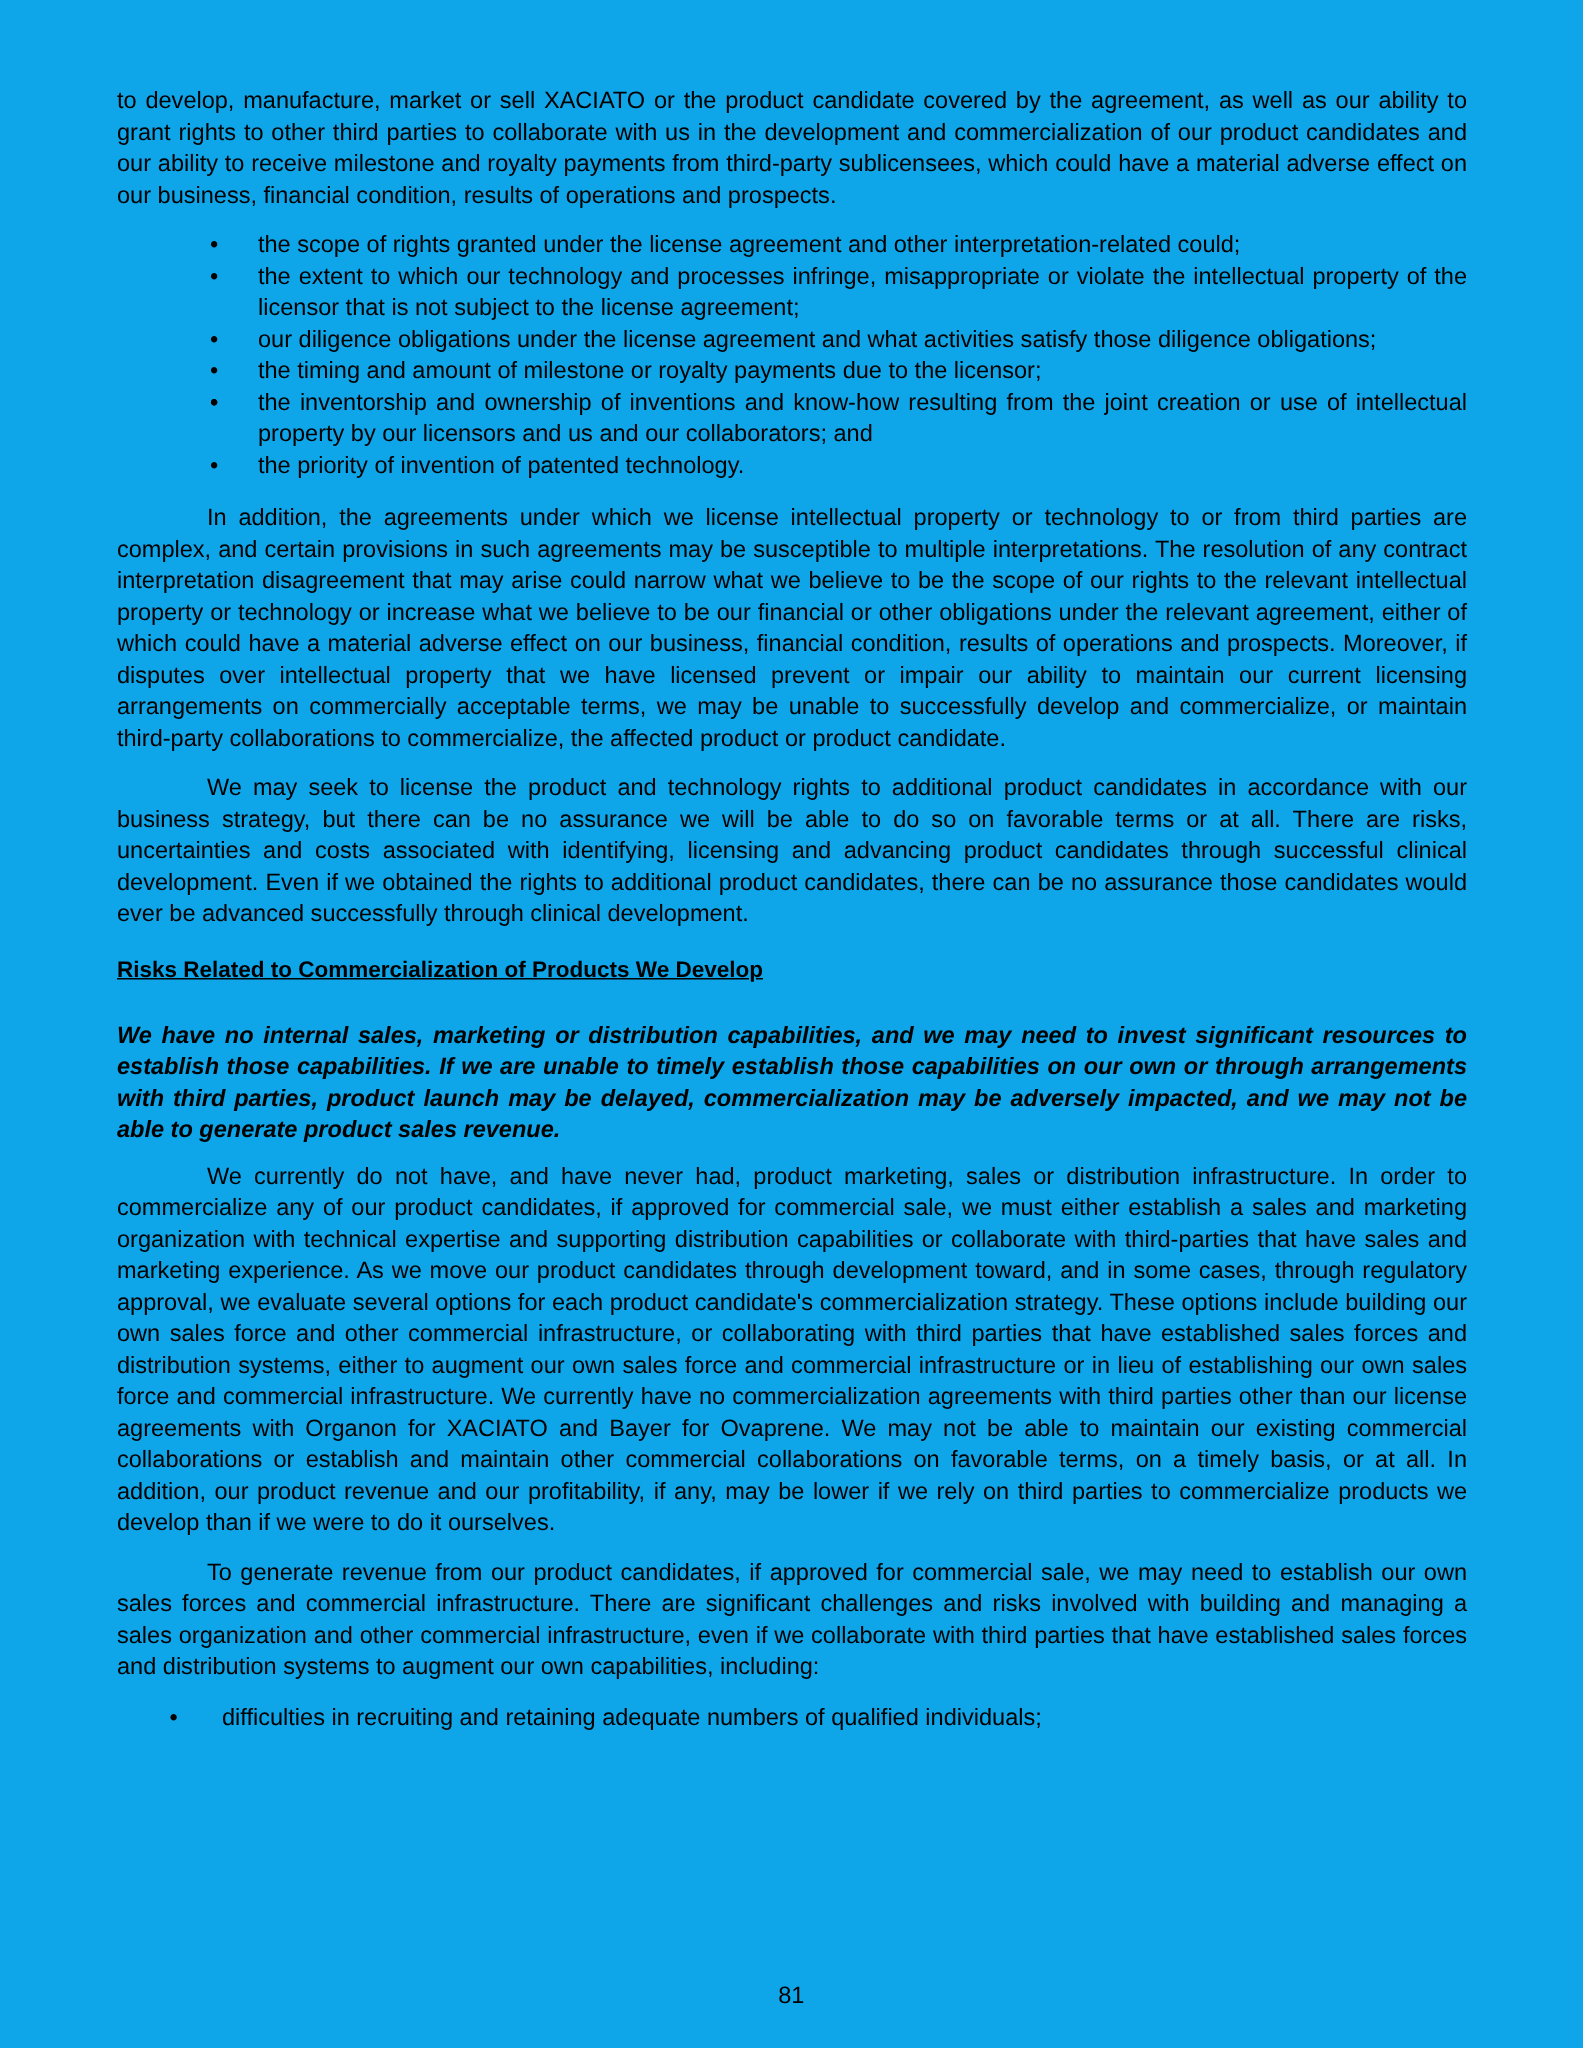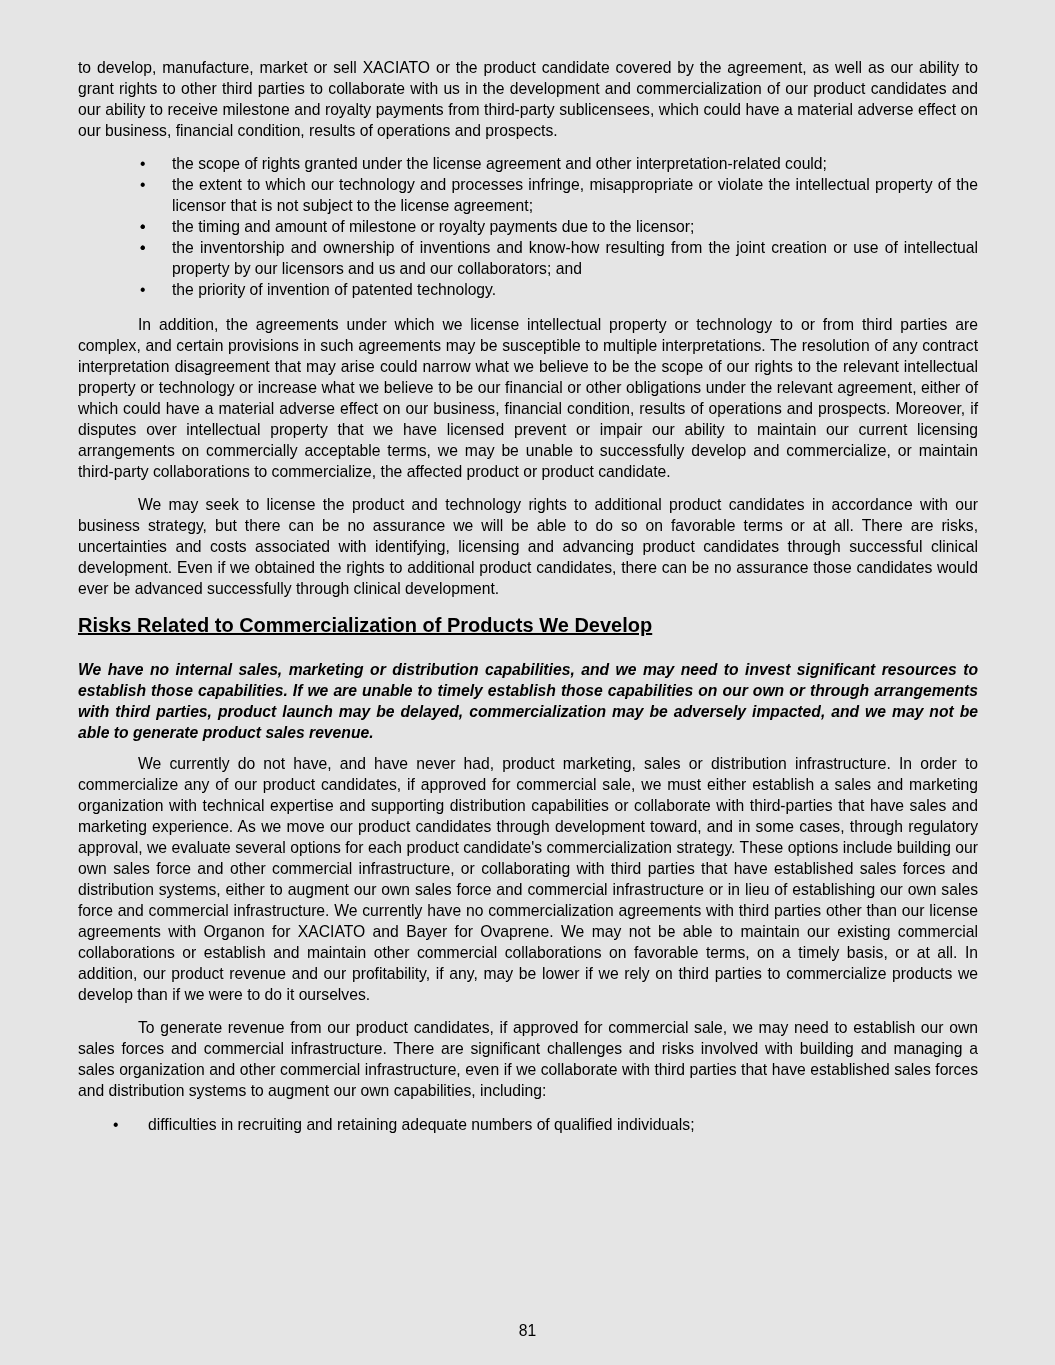--- a/index.html
+++ b/index.html
@@ -5,21 +5,21 @@
   html, body {
     margin: 0;
     padding: 0;
     background: #ffffff;
   }
   .page {
     position: relative;
     width: 1055px;
     height: 1365px;
     box-sizing: border-box;
-    background: #e5e5e5;
+    background: #0ea5e9;
     padding: 57px 77px 0 78px;
     font-family: "Liberation Sans", "DejaVu Sans", sans-serif;
     font-size: 15.7px;
     line-height: 21px;
     color: #000000;
     overflow: hidden;
   }
   .para {
     margin: 0;
     text-align: justify;
@@ -53,21 +53,21 @@
     position: relative;
     text-align: left;
   }
   ul.bullet-list-2 li .marker {
     position: absolute;
     left: -35px;
     top: 0;
   }
   .section-heading {
     margin: 16px 0 0 0;
-    font-size: 20px;
+    font-size: 15px;
     font-weight: bold;
     text-decoration: underline;
     text-align: left;
   }
   .lead-in {
     font-weight: bold;
     font-style: italic;
     margin-top: 23px;
   }
   .page-number {
@@ -90,20 +90,21 @@
     <li>
       <span class="marker">•</span>
       <span>the scope of rights granted under the license agreement and other interpretation-related could;</span>
     </li>
     <li>
       <span class="marker">•</span>
       <span>the extent to which our technology and processes infringe, misappropriate or violate the intellectual property of the licensor that is not subject to the license agreement;</span>
     </li>
     <li>
       <span class="marker">•</span>
+      <span>our diligence obligations under the license agreement and what activities satisfy those diligence obligations;</span>
     </li>
     <li>
       <span class="marker">•</span>
       <span>the timing and amount of milestone or royalty payments due to the licensor;</span>
     </li>
     <li>
       <span class="marker">•</span>
     </li>
     <li>
       <span class="marker">•</span>

